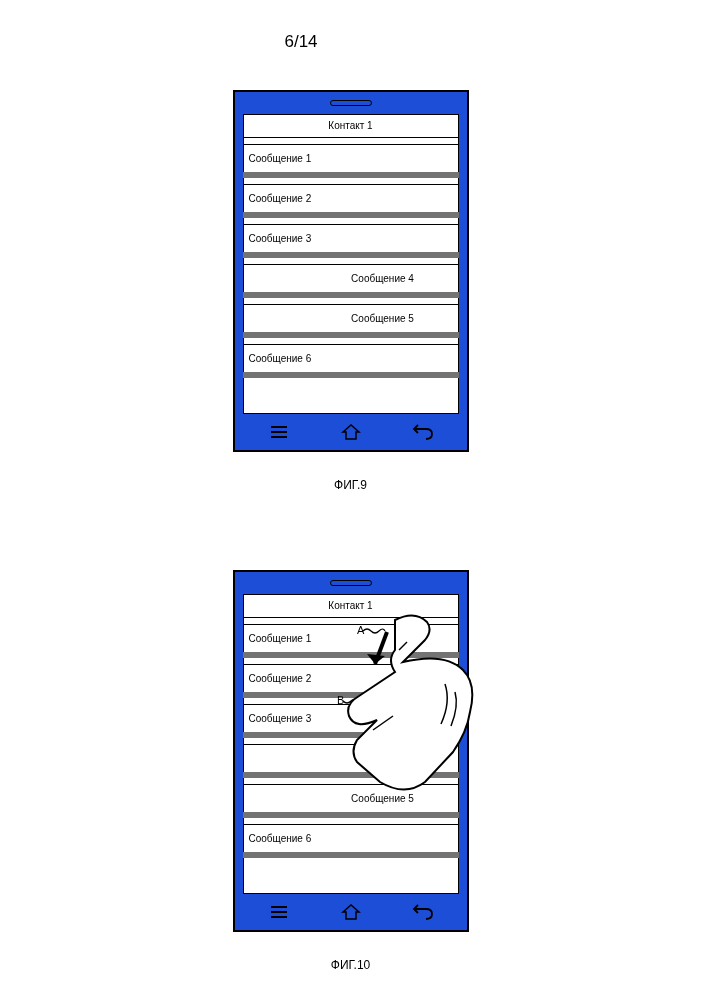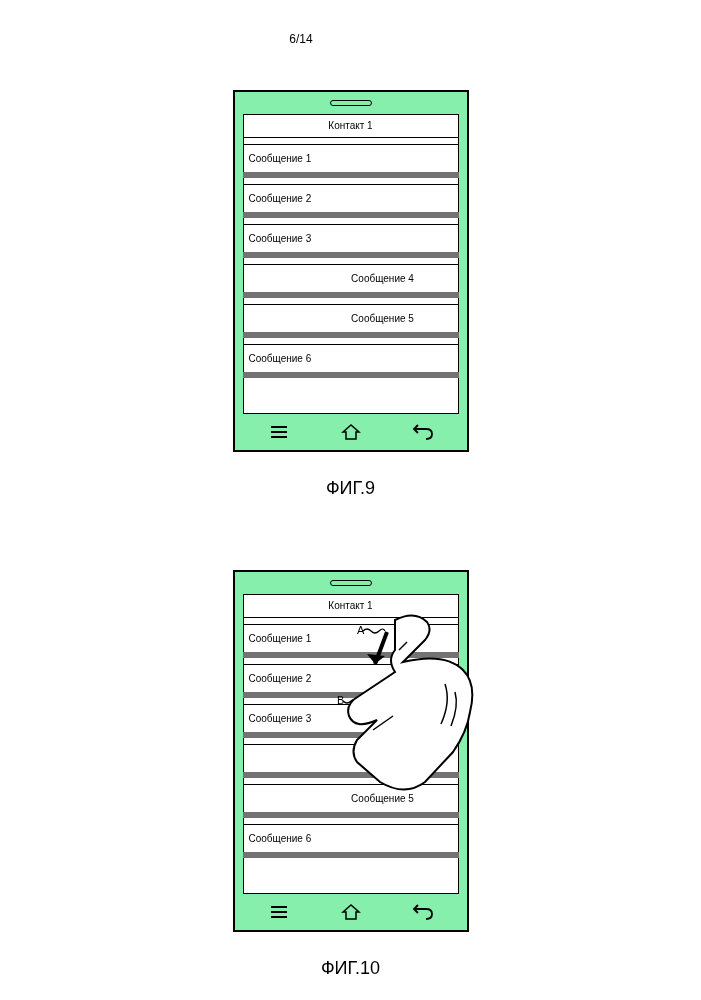--- a/index.html
+++ b/index.html
@@ -14,45 +14,45 @@
     height: 1000px;
     position: relative;
     background: #fff;
   }
   .page-num {
     position: absolute;
     top: 32px;
     left: 0;
     width: 602px;
     text-align: center;
-    font-size: 12px;
+    font-size: 17px;
   }
   .figure-block {
     position: absolute;
     left: 0;
     width: 701px;
     display: flex;
     flex-direction: column;
     align-items: center;
   }
   .fig9 { top: 90px; }
   .fig10 { top: 570px; }
   .caption {
     margin-top: 26px;
-    font-size: 18px;
+    font-size: 12px;
   }
 
   
   .phone {
     width: 236px;
     height: 362px;
     border: 2px solid #000;
     box-sizing: border-box;
     position: relative;
-    background: #86efac;
+    background: #1d4ed8;
   }
   .speaker {
     position: absolute;
     top: 8px;
     left: 50%;
     transform: translateX(-50%);
     width: 40px;
     height: 4px;
     border: 1px solid #000;
     border-radius: 3px;

